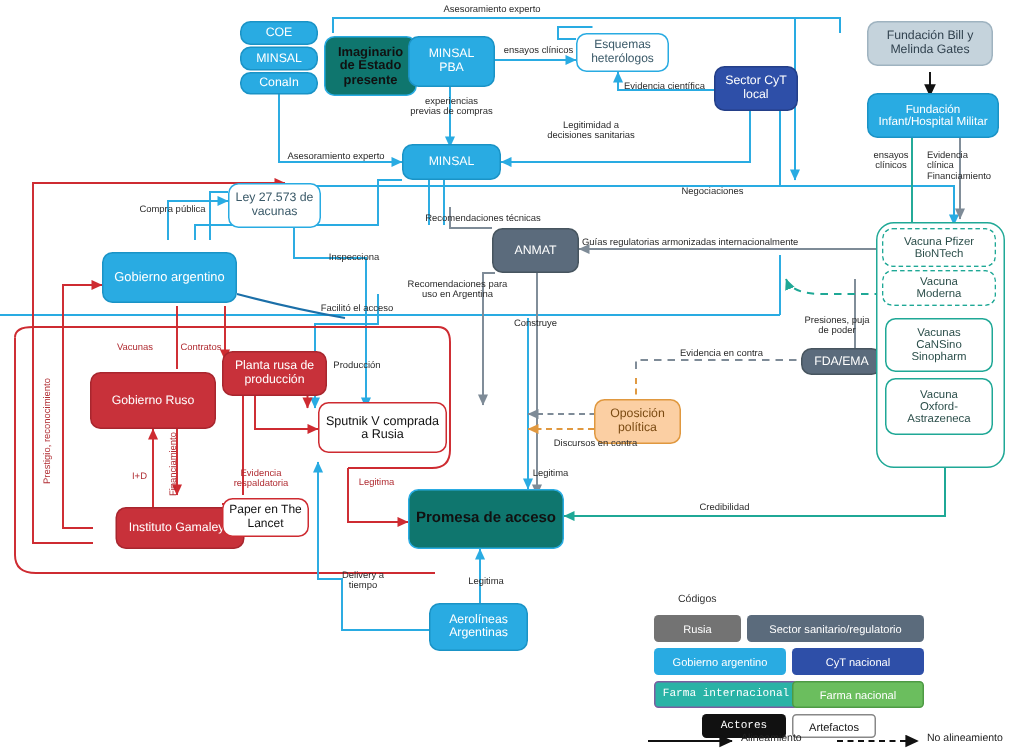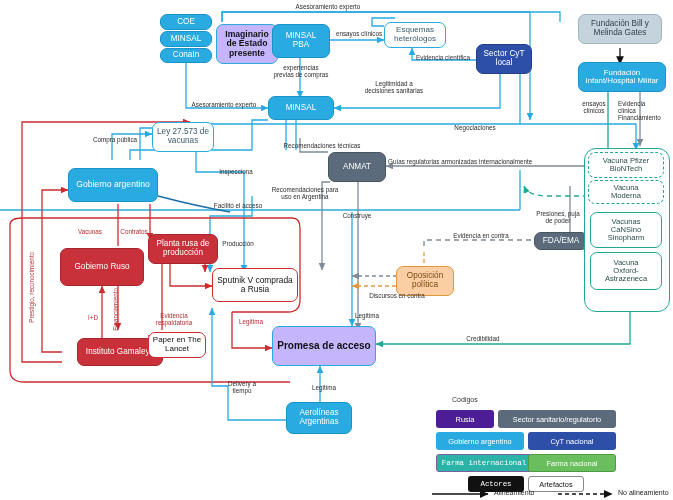--- a/index.html
+++ b/index.html
@@ -7,21 +7,21 @@
   #stage{position:relative;width:673px;height:500px;}
   svg#wires{position:absolute;left:0;top:0;width:673px;height:500px;}
   .node{position:absolute;box-sizing:border-box;display:flex;align-items:center;
         justify-content:center;text-align:center;border-radius:7px;line-height:1.08;
         font-size:8.2px;padding:1px 2px;}
   .blue{background:#29ABE2;border:1px solid #1a93c6;color:#ffffff;}
   .dblue{background:#2E4FA8;border:1px solid #243f88;color:#ffffff;}
   .red{background:#C8313A;border:1px solid #a8262e;color:#ffffff;}
   .grey{background:#5B6B7C;border:1px solid #47555f;color:#ffffff;}
   .lgrey{background:#C5D3DC;border:1px solid #9fb3c0;color:#31424f;}
-  .whiteblue{background:#c4b5fd;border:1.4px solid #29ABE2;color:#111111;font-weight:bold;}
+  .whiteblue{background:#0f766e;border:1.4px solid #29ABE2;color:#111111;font-weight:bold;}
   .whitebluethin{background:#ffffff;border:1px solid #29ABE2;color:#3b5a69;font-weight:normal;}
   .whitered{background:#ffffff;border:1.6px solid #CE2B31;color:#111111;}
   .orange{background:#FBCFA3;border:1px solid #E0983F;color:#7a4a12;}
   .tealbox{background:#ffffff;border:1.5px solid #1FA896;color:#2b4e4a;}
   .tealdash{background:#ffffff;border:1.6px dashed #1FA896;color:#2b4e4a;}
   .lbl{position:absolute;font-size:6.3px;color:#2b2b2b;line-height:1.15;text-align:center;
        white-space:pre-line;}
   .lbl.red-t{color:#b02c32;}
   .vlbl{position:absolute;font-size:6.3px;color:#b02c32;
         writing-mode:vertical-rl;transform:rotate(180deg);white-space:nowrap;}
@@ -256,21 +256,21 @@
 respaldatoria</div>
   <div class="lbl red-t" style="left:228px;top:318px;width:46px;">Legitima</div>
   <div class="lbl" style="left:344px;top:312px;width:46px;">Legitima</div>
   <div class="lbl" style="left:300px;top:384px;width:48px;">Legitima</div>
   <div class="lbl" style="left:452px;top:335px;width:62px;">Credibilidad</div>
   <div class="lbl" style="left:216px;top:380px;width:52px;">Delivery a
 tiempo</div>
 
   <div class="lgtitle" style="left:452px;top:396px;">Códigos</div>
 
-  <div class="lgchip" style="left:436px;top:410px;width:58px;height:18px;background:#4c1d95;">Rusia</div>
+  <div class="lgchip" style="left:436px;top:410px;width:58px;height:18px;background:#737373;">Rusia</div>
   <div class="lgchip" style="left:498px;top:410px;width:118px;height:18px;background:#5B6B7C;">Sector sanitario/regulatorio</div>
   <div class="lgchip" style="left:436px;top:432px;width:88px;height:18px;background:#29ABE2;">Gobierno argentino</div>
   <div class="lgchip" style="left:528px;top:432px;width:88px;height:18px;background:#2E4FA8;">CyT nacional</div>
   <div class="lgchip teal-chip" style="left:436px;top:454px;width:96px;height:18px;font-family:Liberation Mono, monospace;">Farma internacional</div>
   <div class="lgchip green-chip" style="left:528px;top:454px;width:88px;height:18px;">Farma nacional</div>
   <div class="lgchip black-chip" style="left:468px;top:476px;width:56px;height:16px;">Actores</div>
   <div class="lgchip white-chip" style="left:528px;top:476px;width:56px;height:16px;">Artefactos</div>
 
   <svg style="position:absolute;left:430px;top:488px;width:240px;height:12px;">
     <defs>

